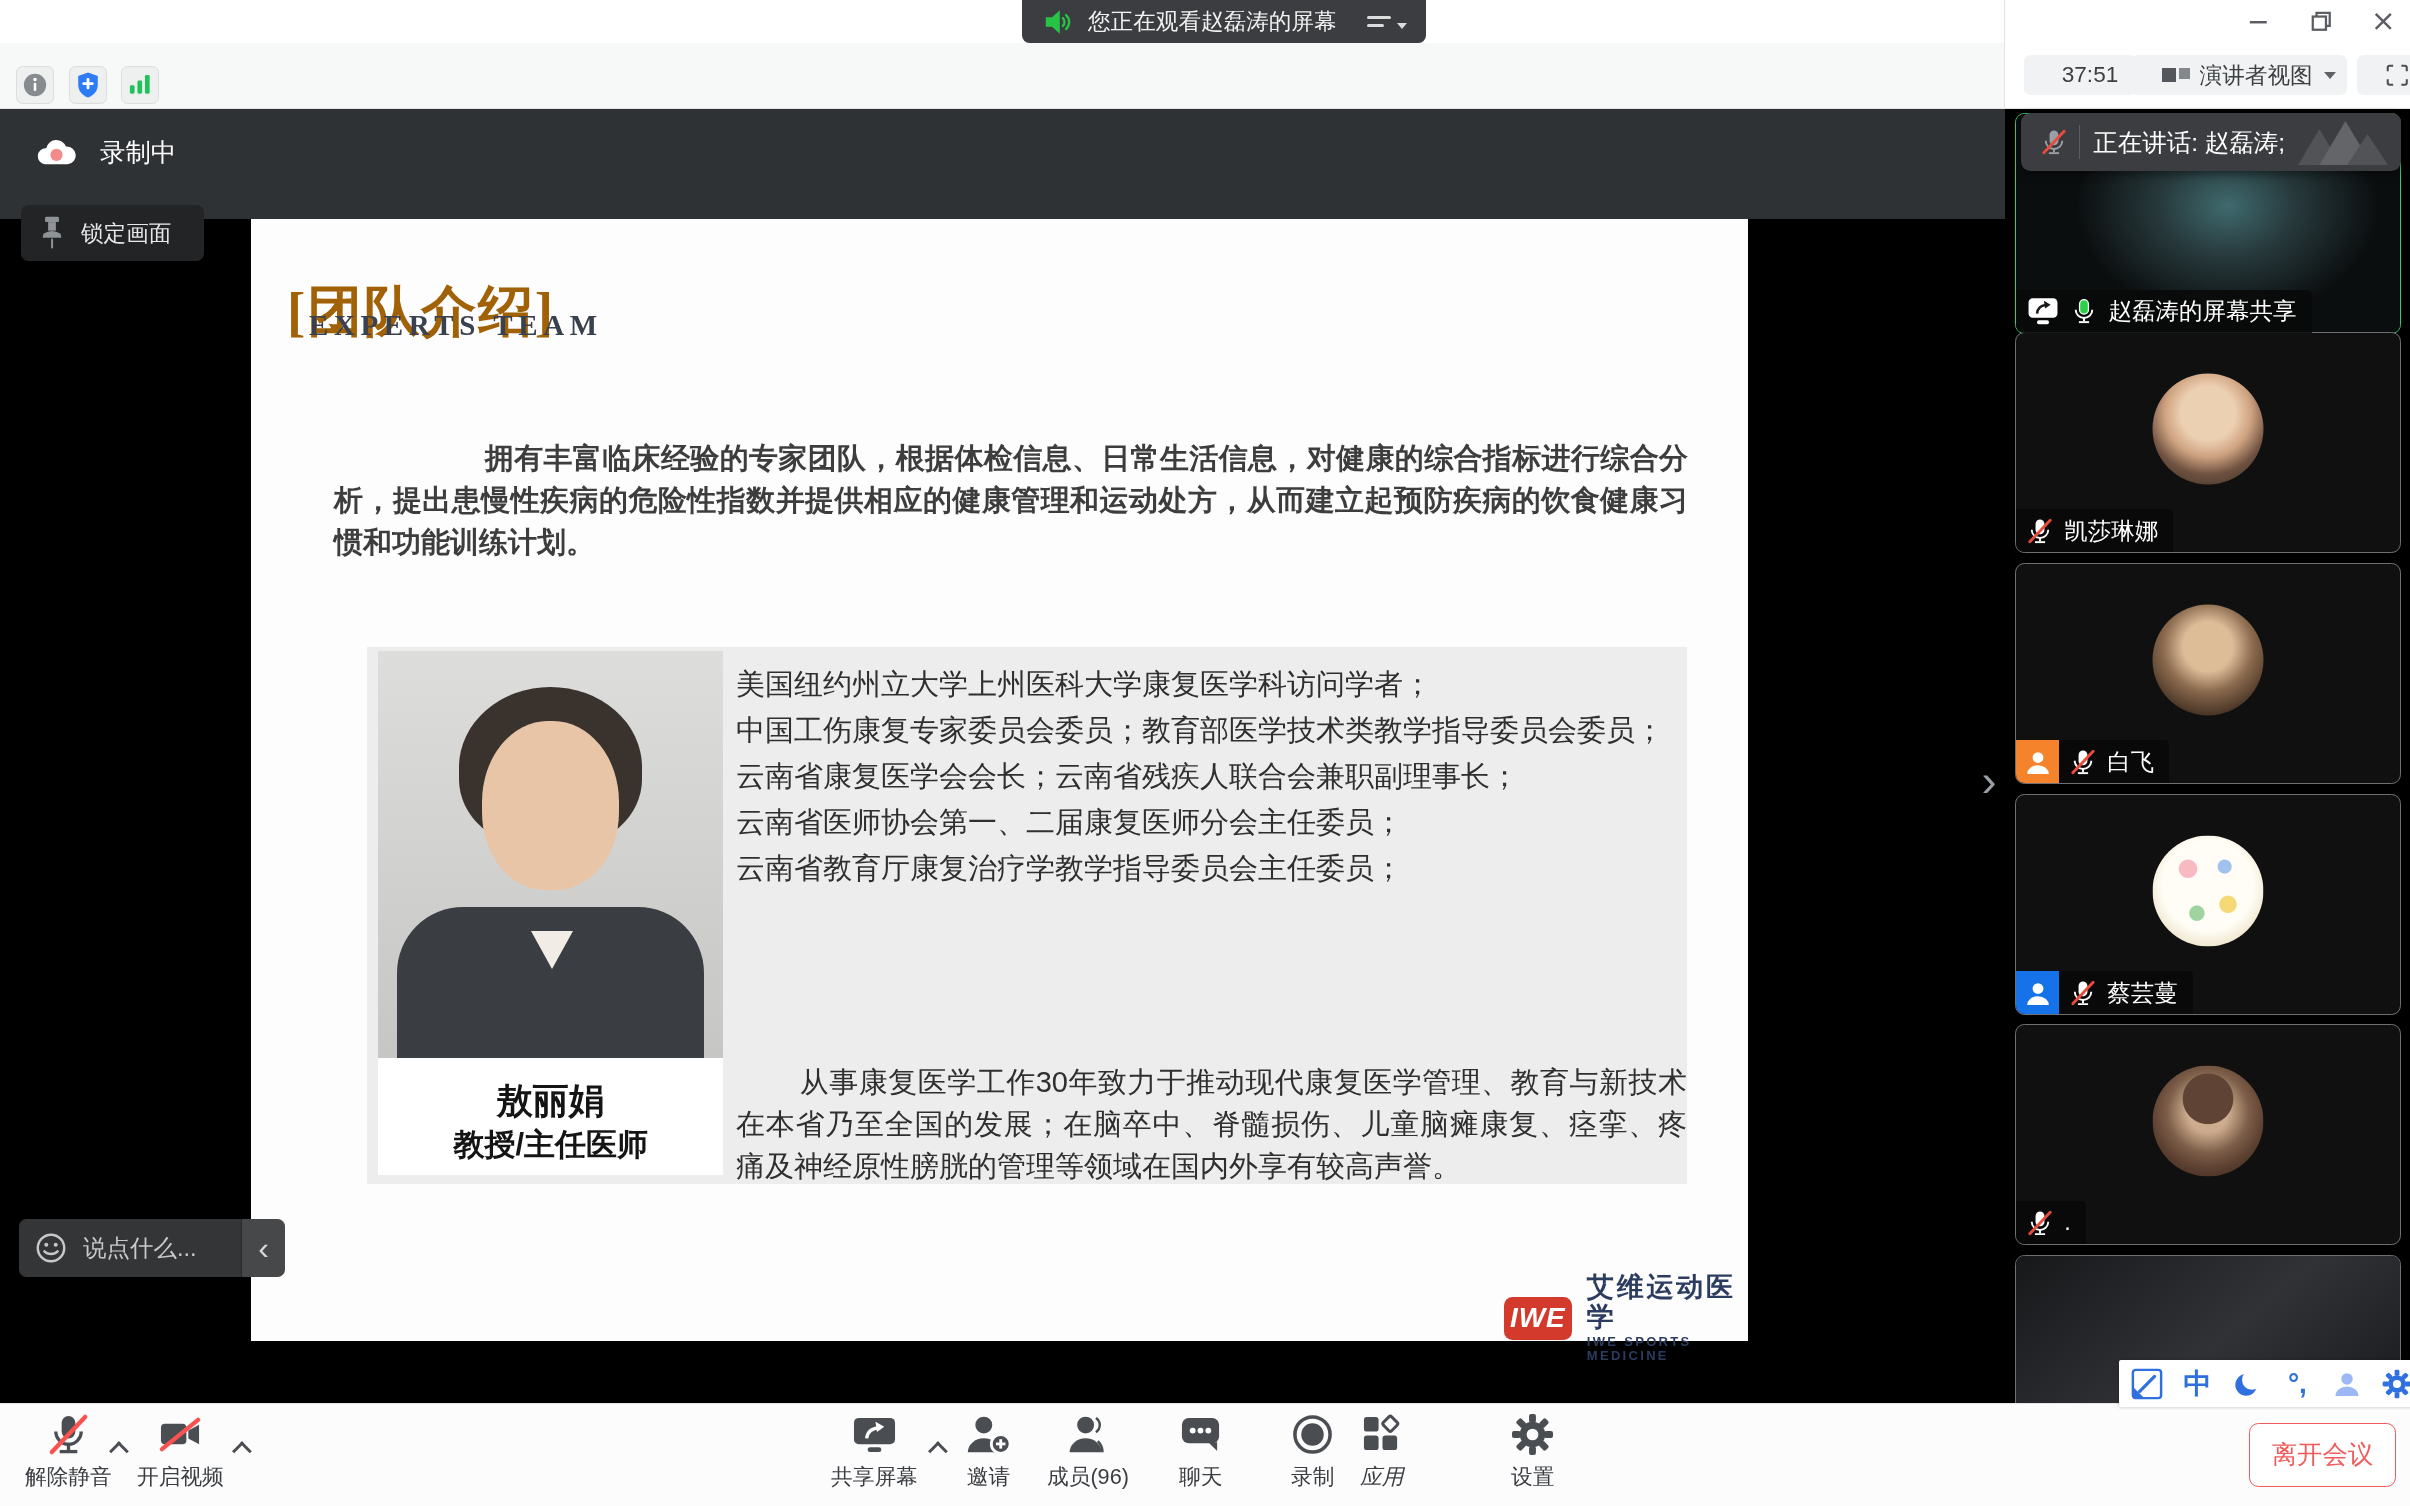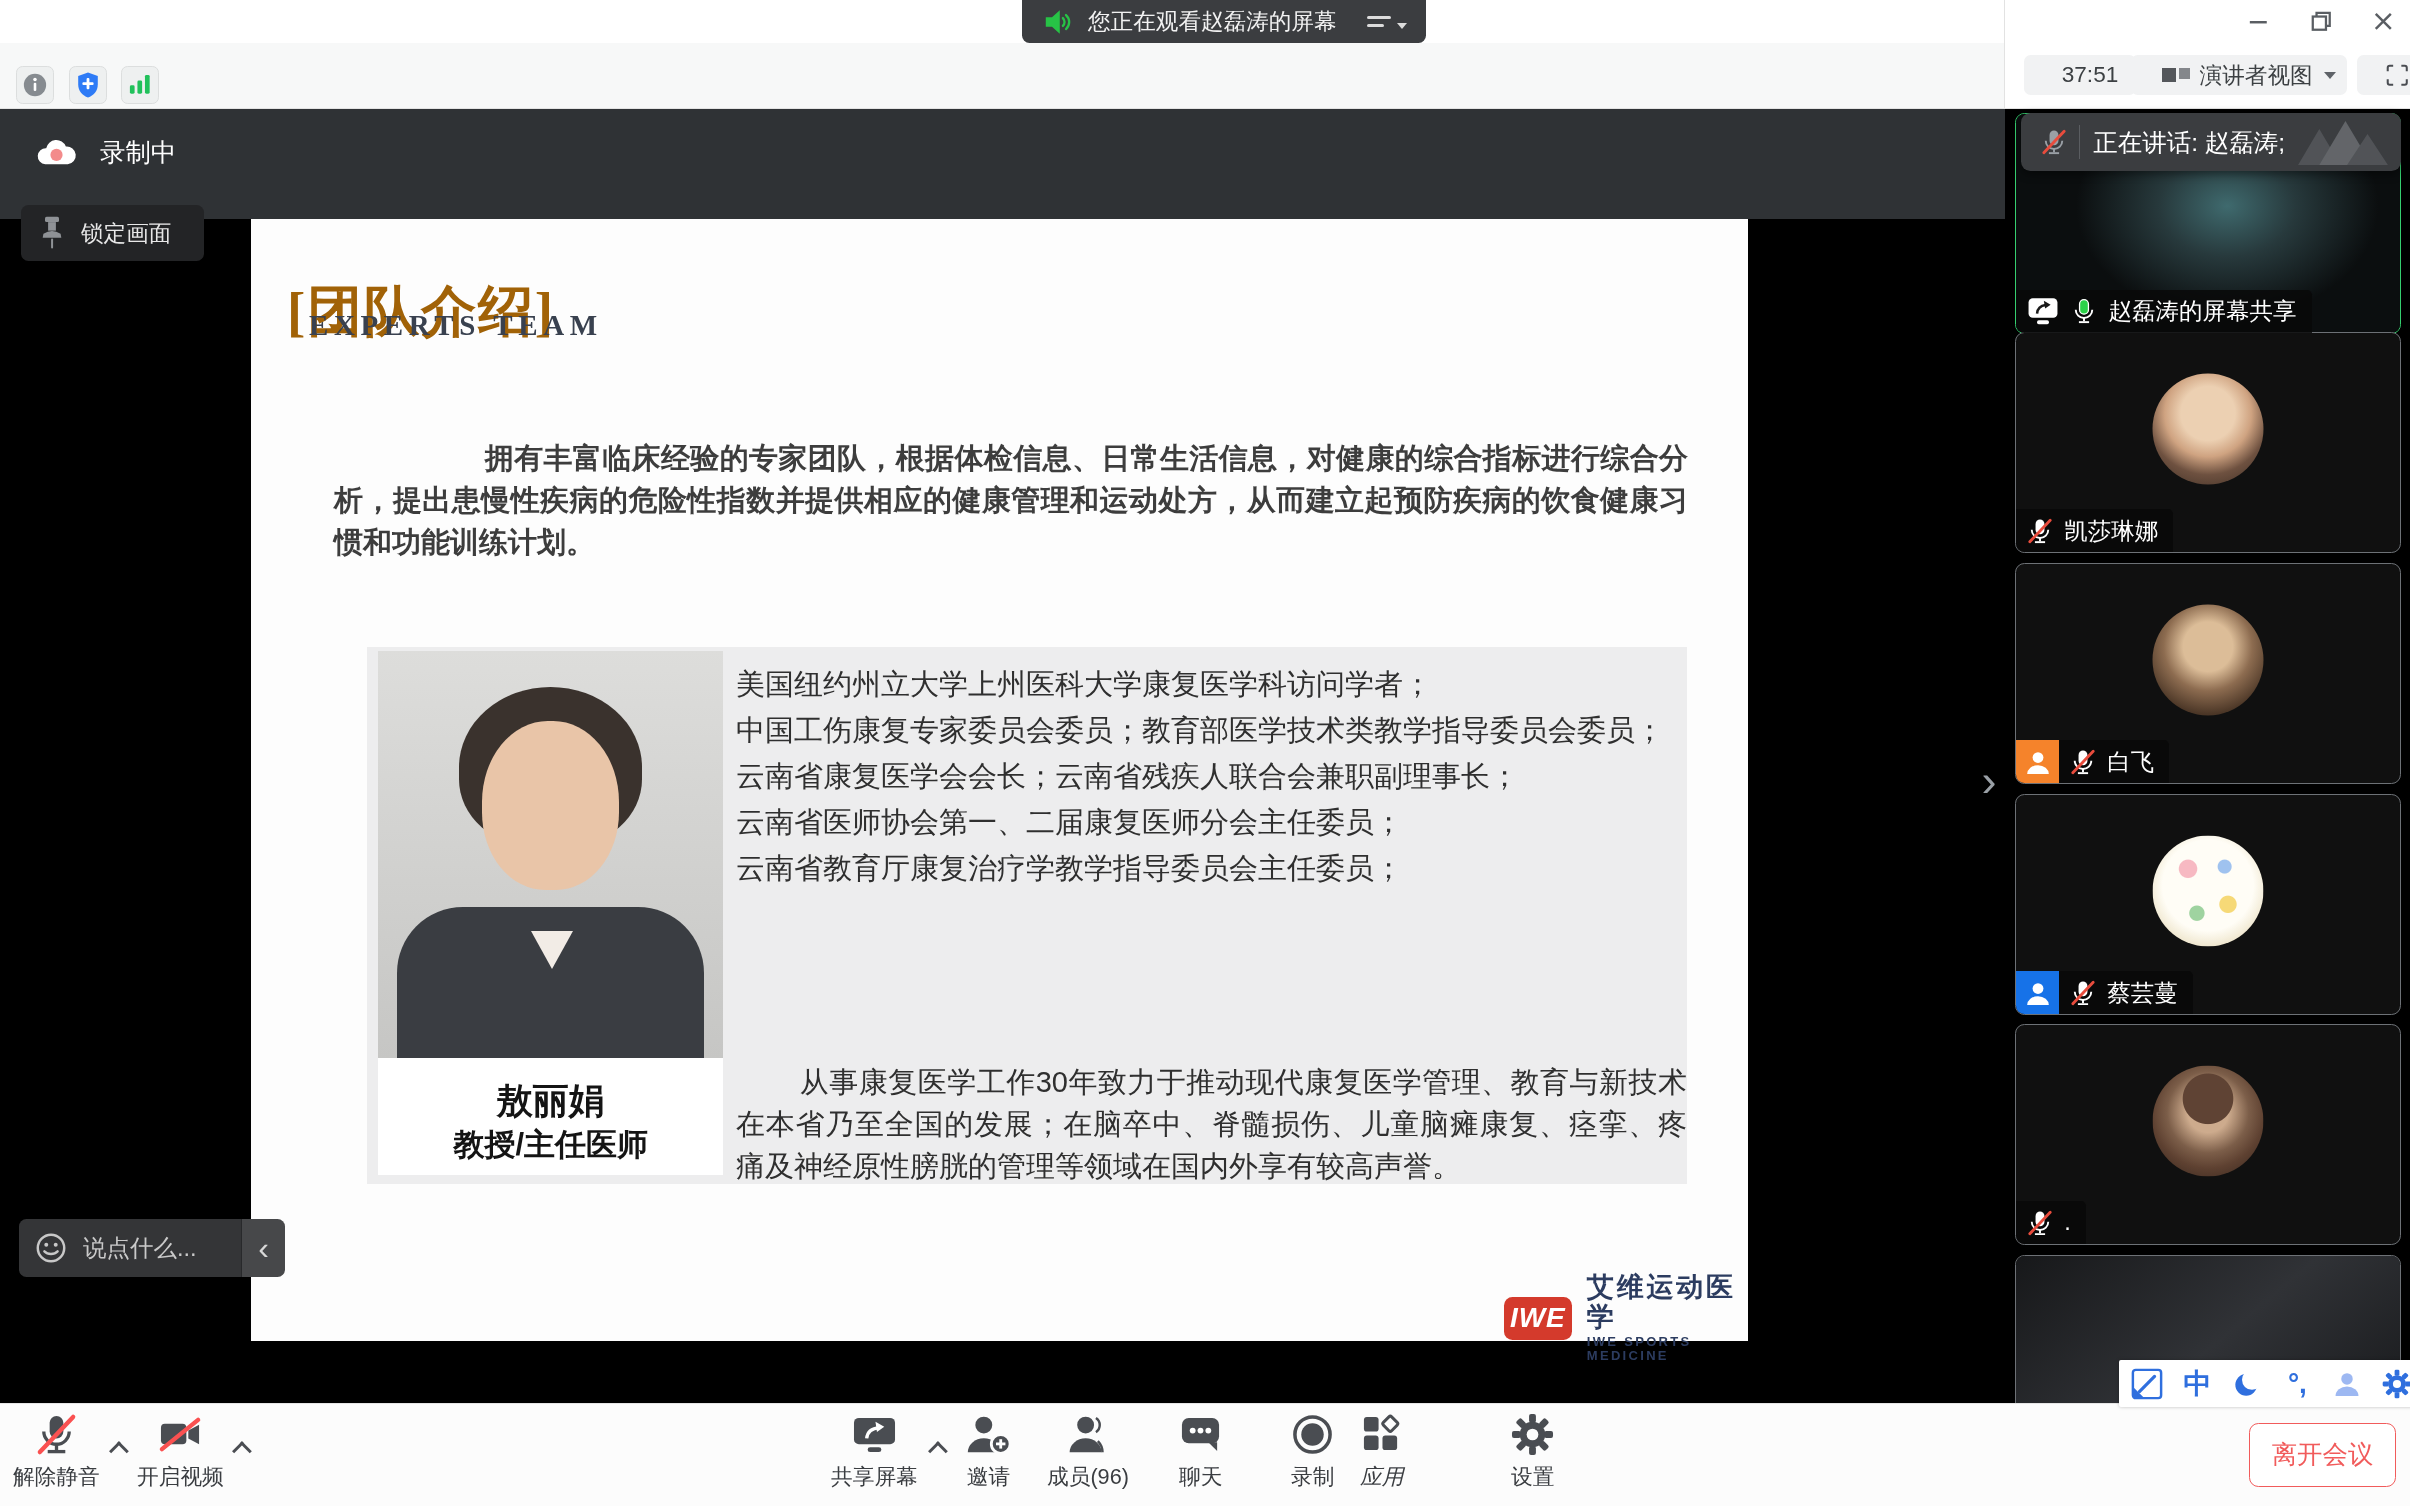--- a/index.html
+++ b/index.html
@@ -421,21 +421,21 @@
           <rect x="18.5" y="1" width="7" height="9" rx="2" transform="rotate(270 22 22)"></rect>
           <rect x="18.5" y="1" width="7" height="9" rx="2" transform="rotate(315 22 22)"></rect>
         </g>
         <circle cx="22" cy="22" r="6" fill="#fff"></circle>
       </svg>
     </span>
   </div>
 
   <div class="toolbar">
 
-    <div class="tb-btn" style="left:13px;">
+    <div class="tb-btn" style="left:25px;">
       <span class="tb-ic">
         <svg width="43" height="43" viewBox="0 0 44 44">
           <rect x="15" y="3" width="14" height="23" rx="7" fill="#4a4d52"></rect>
           <path d="M9 19 a13 13 0 0 0 26 0" fill="none" stroke="#4a4d52" stroke-width="3.4"></path>
           <line x1="22" y1="32" x2="22" y2="38" stroke="#4a4d52" stroke-width="3.4"></line>
           <line x1="13" y1="39.5" x2="31" y2="39.5" stroke="#4a4d52" stroke-width="3.4"></line>
           <line x1="5" y1="40" x2="39" y2="4" stroke="#fa5151" stroke-width="4.5" stroke-linecap="round"></line>
         </svg>
       </span>
       <span class="lab">解除静音</span>

